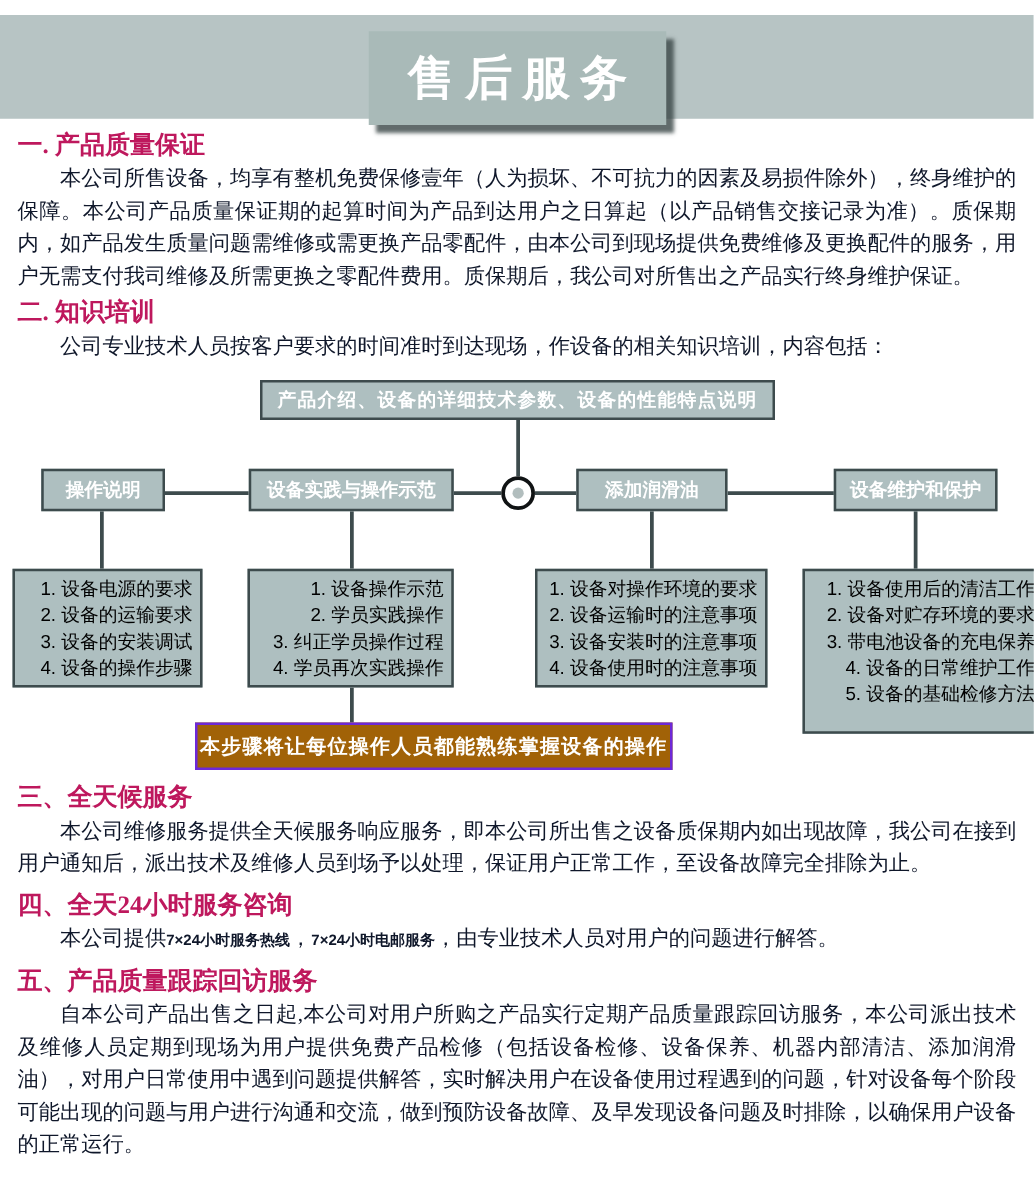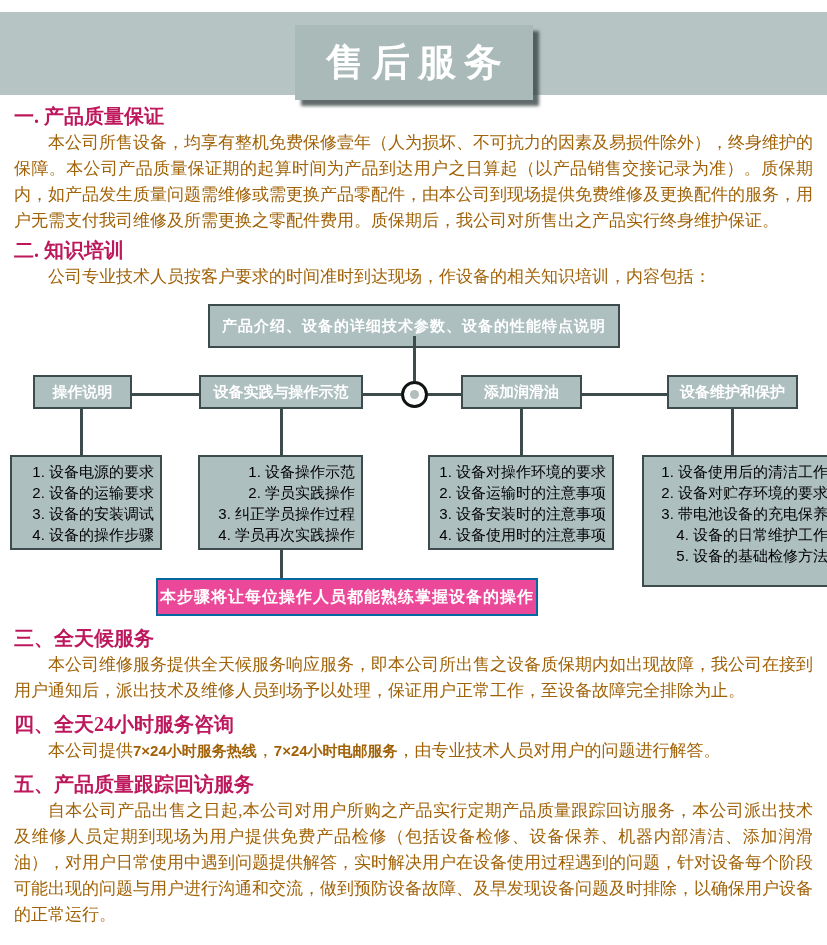--- a/index.html
+++ b/index.html
@@ -24,51 +24,51 @@
   }
 
   
   h2.sec {
     font-size:20px; line-height:24px; font-weight:700; color:#be185d;
     margin:4px 14px 2px 14px;
   }
   h2.mt { margin-top:8px; }
   p.body {
     font-size:17px; line-height:26px; text-align:justify;
-    margin:0 14px; text-indent:2em; color:#a16207;
+    margin:0 14px; text-indent:2em; color:#0f172a;
   }
-  p.body b { font-family:"Liberation Sans","DejaVu Sans",sans-serif; font-size:15px; }
+  p.body b { font-family:"Liberation Sans","DejaVu Sans",sans-serif; font-size:12px; }
 
   
   .fc { position:relative; height:326px; margin-top:2px; width:827px; }
   .fc-box {
     position:absolute; background:#aebfc0; border:2px solid #3d4b4d;
     color:#ffffff; font-family:"Liberation Sans","DejaVu Sans",sans-serif;
     font-weight:700; font-size:15px;
     display:flex; align-items:center; justify-content:center; text-align:center;
   }
-  .fc-top { left:208px; top:12px; width:412px; height:44px; letter-spacing:1px; }
+  .fc-top { left:208px; top:12px; width:412px; height:32px; letter-spacing:1px; }
   .fc-line { position:absolute; background:#3d4b4d; }
   .fc-line.h { height:3px; }
   .fc-line.v { width:3px; }
   .fc-circle {
     position:absolute; width:27px; height:27px; border-radius:50%;
     background:#ffffff; border:3px solid #101314;
     display:flex; align-items:center; justify-content:center;
   }
   .fc-circle .dot { width:9px; height:9px; border-radius:50%; background:#b2bebe; }
   .fc-list {
     position:absolute; background:#aebfc0; border:2px solid #3d4b4d;
     color:#000000; font-family:"Liberation Sans","DejaVu Sans",sans-serif;
     font-size:15px; padding:4px 6px;text-align:right;
   }
   .fc-item { line-height:21px; white-space:nowrap; }
   .fc-green {
     position:absolute; left:156px; top:286px; width:382px; height:38px;
-    background:#ec4899; border:2px solid #0369a1; color:#ffffff;
+    background:#a16207; border:2px solid #6d28d9; color:#ffffff;
     font-family:"Liberation Sans","DejaVu Sans",sans-serif;
     font-weight:700; font-size:16px;
     display:flex; align-items:center; justify-content:center; letter-spacing:1px;
   }
 </style>
 </head>
 <body>
 
 <div class="page">
 

